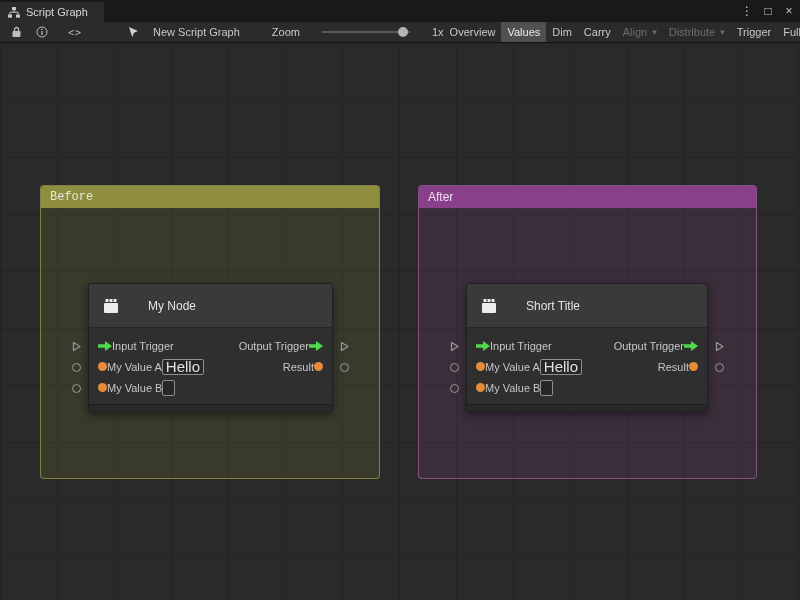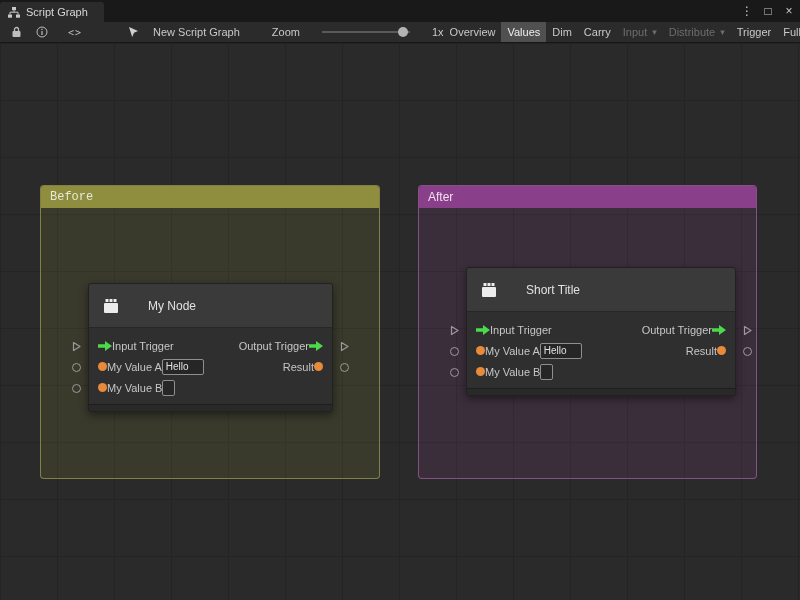--- a/index.html
+++ b/index.html
@@ -51,21 +51,21 @@
   .node { position:absolute; background:#2f2f2f; border:1px solid #212121; border-radius:3px;
           box-shadow:0 3px 9px rgba(0,0,0,0.45); }
   .node-header { height:44px; background:#3a3a3a; border-bottom:1px solid #272727; display:flex;
                  align-items:center; gap:28px; padding:0 13px; border-radius:2px 2px 0 0; }
   .node-title { font-size:12px; color:#e2e2e2; }
   .node-body { padding:7px 0 6px; }
   .prow { height:21px; display:flex; align-items:center; gap:0; padding:0 9px; font-size:11px; color:#c6c6c6; }
   .spacer { flex:1; }
   .flow-arrow { color:var(--flow-port); display:flex; flex:none; }
   .vdot { width:9px; height:9px; border-radius:50%; background:var(--value-port); flex:none; }
-  .vfield { background:#262626; border:1px solid #8f8f8f; border-radius:2px; height:16px; font-size:10px;
+  .vfield { background:#262626; border:1px solid #8f8f8f; border-radius:2px; height:16px; font-size:15px;
             color:#e0e0e0; padding:0 3px; font-family:inherit; }
   .vfield.hello { width:42px; }
   .vfield.small { width:13px; }
   .node-footer { height:7px; background:#292929; border-top:1px solid #1e1e1e; border-radius:0 0 2px 2px; }
   .oport { position:absolute; display:flex; }
   .oport.left { left:-17px; }
   .oport.right { right:-17px; }
   .oport.circ { width:9px; height:9px; border:1px solid #9a9a9a; border-radius:50%; background:transparent; }
 </style>
 </head>
@@ -124,21 +124,21 @@
         <div class="knob"></div>
       </div>
       <span>1x</span>
     </div>
     <div class="tbuttons">
       <span class="tbtn">Overview</span>
       <span class="tbtn active">Values</span>
       <span class="tbtn">Dim</span>
       <span class="tbtn">Carry</span>
       <span class="tbtn disabled">
-        <span>Input</span>
+        <span>Align</span>
         <span class="caret">▾</span>
       </span>
       <span class="tbtn disabled">
         <span>Distribute</span>
         <span class="caret">▾</span>
       </span>
       <span class="tbtn">Trigger</span>
       <span class="tbtn">Full Scr</span>
     </div>
   </div>
@@ -209,21 +209,21 @@
         <div class="prow">
           <span class="vdot"></span>
           <span>My Value B</span>
           <input class="vfield small" value="" style="">
           <span class="spacer"></span>
         </div>
       </div>
       <div class="node-footer"></div>
     </div>
 
-    <div class="node" style="left:466px; top:224px; width:270px;">
+    <div class="node" style="left:466px; top:240px; width:242px;">
       <span class="oport left" style="top:57px;">
         <svg width="9" height="11" viewBox="0 0 9 11">
             <path d="M1.5 1.5L8 5.5 1.5 9.5z" fill="none" stroke="#9a9a9a" stroke-width="1.2" stroke-linejoin="round"></path>
           </svg>
       </span>
       <span class="oport circ left" style="top:79px;"></span>
       <span class="oport circ left" style="top:100px;"></span>
       <span class="oport right" style="top:57px;">
         <svg width="9" height="11" viewBox="0 0 9 11">
             <path d="M1.5 1.5L8 5.5 1.5 9.5z" fill="none" stroke="#9a9a9a" stroke-width="1.2" stroke-linejoin="round"></path>

